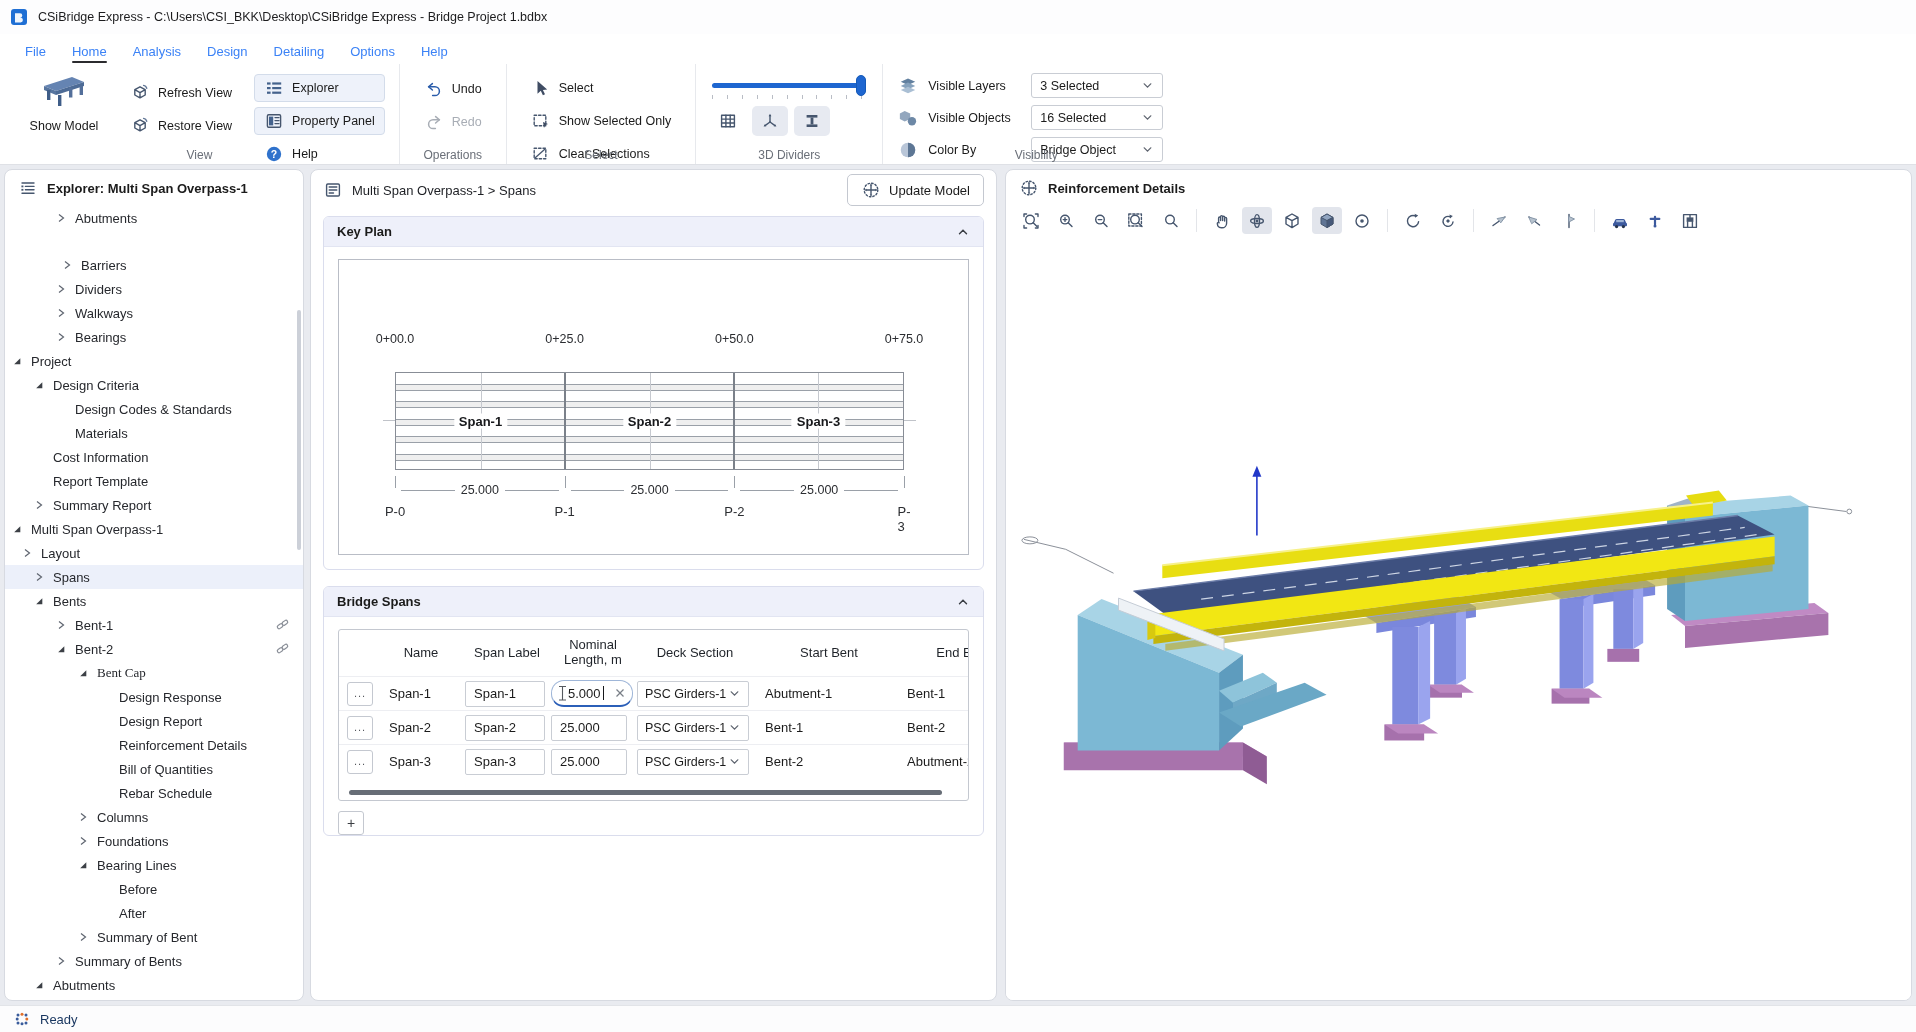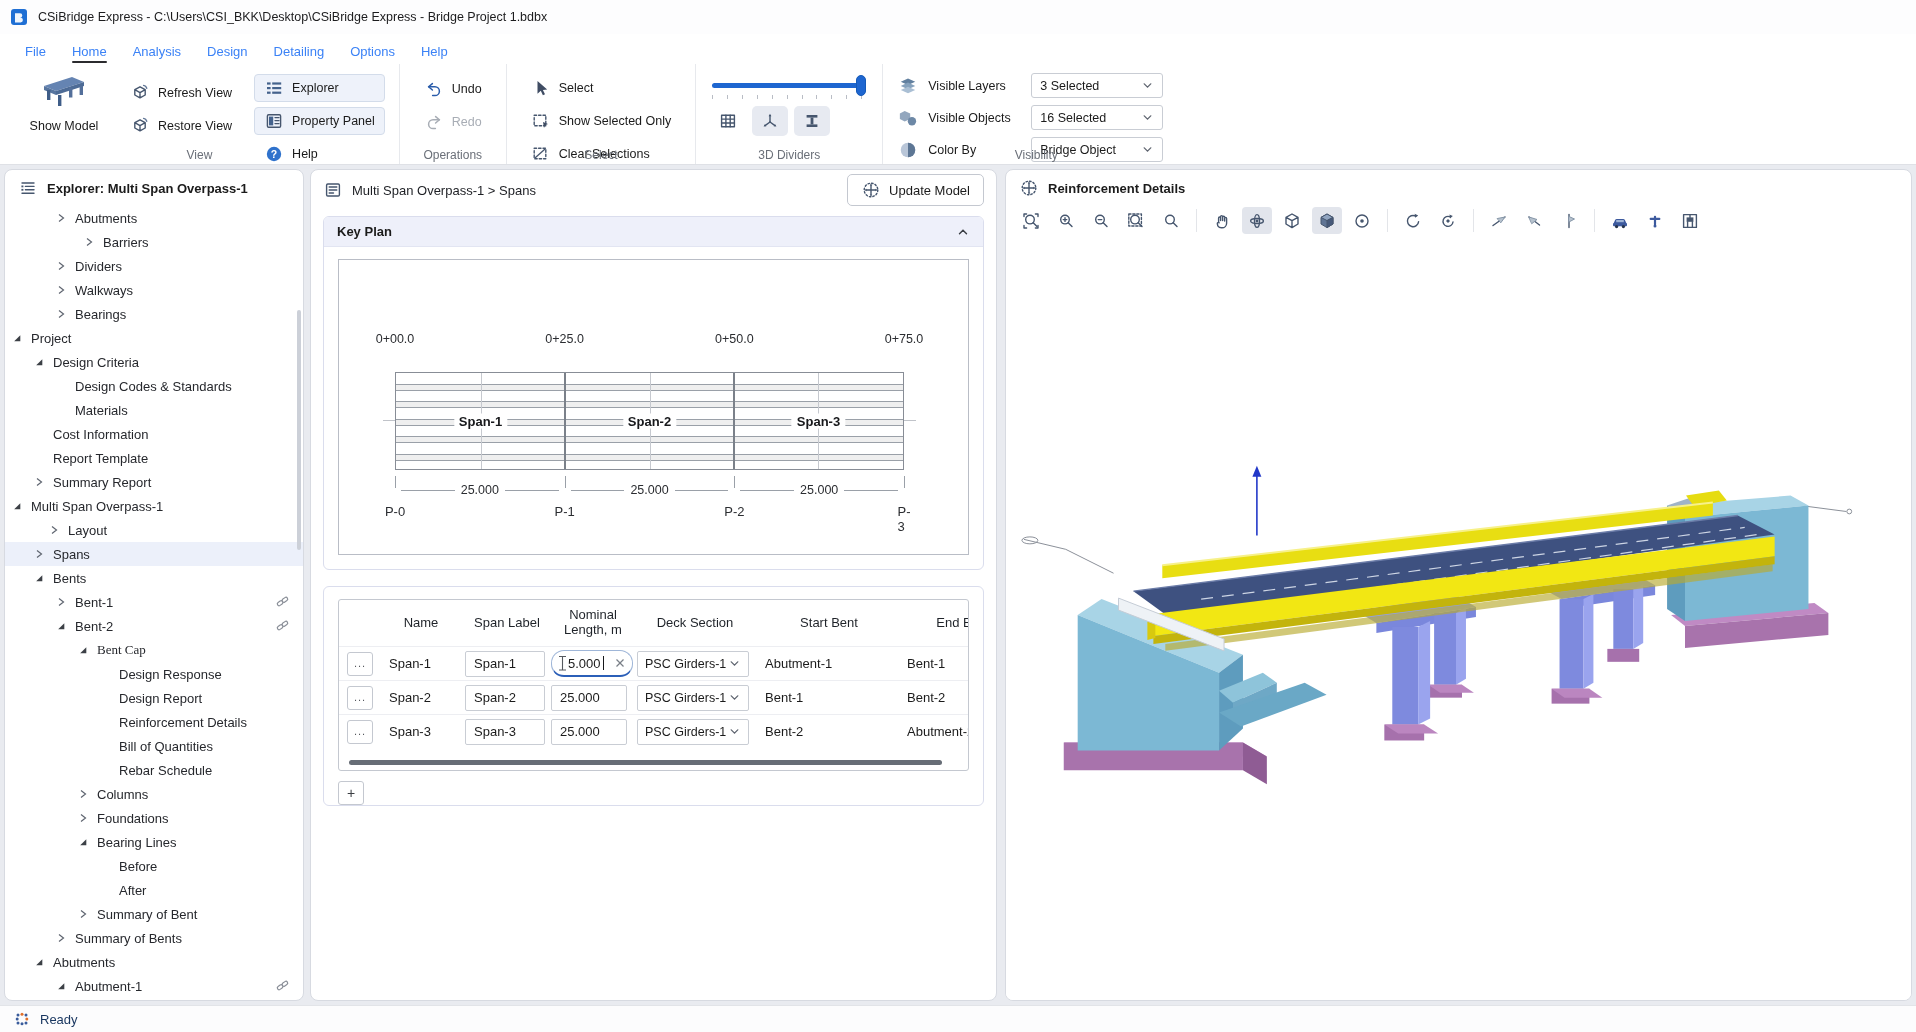--- a/index.html
+++ b/index.html
@@ -422,21 +422,21 @@
     </div>
     <div class="tree" id="tree">
         <div class="tree-row" style="padding-left: 50px;">
           <span class="tree-caret">
             <svg width="12" height="12" viewBox="0 0 12 12">
               <path d="M4,2.5 8.5,6 4,9.5" fill="none" stroke="#5f6570" stroke-width="1.2"></path>
             </svg>
           </span>
           <span>Abutments</span>
         </div>
-        <div class="tree-row" style="padding-left: 78px;">
+        <div class="tree-row" style="padding-left: 56px; margin-top: 23px;">
           <span class="tree-caret">
             <svg width="12" height="12" viewBox="0 0 12 12">
               <path d="M4,2.5 8.5,6 4,9.5" fill="none" stroke="#5f6570" stroke-width="1.2"></path>
             </svg>
           </span>
           <span>Barriers</span>
         </div>
         <div class="tree-row" style="padding-left: 50px;">
           <span class="tree-caret">
             <svg width="12" height="12" viewBox="0 0 12 12">
@@ -502,21 +502,21 @@
           <span>Summary Report</span>
         </div>
         <div class="tree-row" style="padding-left: 6px;">
           <span class="tree-caret">
             <svg width="12" height="12" viewBox="0 0 12 12">
               <polygon points="9.3,3.2 9.3,9.3 3.2,9.3" fill="#3c4046"></polygon>
             </svg>
           </span>
           <span>Multi Span Overpass-1</span>
         </div>
-        <div class="tree-row" style="padding-left: 16px; margin-left: 27px;">
+        <div class="tree-row" style="padding-left: 16px;">
           <span class="tree-caret">
             <svg width="12" height="12" viewBox="0 0 12 12">
               <path d="M4,2.5 8.5,6 4,9.5" fill="none" stroke="#5f6570" stroke-width="1.2"></path>
             </svg>
           </span>
           <span>Layout</span>
         </div>
         <div class="tree-row selected" style="padding-left: 28px;">
           <span class="tree-caret">
             <svg width="12" height="12" viewBox="0 0 12 12">
@@ -744,20 +744,28 @@
             </div>
             <span class="kp-pierlabel" style="left: 0%;">P-0</span>
             <span class="kp-pierlabel" style="left: 33.333%;">P-1</span>
             <span class="kp-pierlabel" style="left: 66.667%;">P-2</span>
             <span class="kp-pierlabel" style="left: 100%;">P-3</span>
           </div>
       </div>
     </div>
 
     <div class="section">
+      <div class="section-header">
+        <span>Bridge Spans</span>
+        <span>
+            <svg width="14" height="14" viewBox="0 0 14 14" fill="none" stroke="#3c4046" stroke-width="1.4" stroke-linecap="round">
+              <path d="M3.5,8.8 7,5.2 10.5,8.8"></path>
+            </svg>
+          </span>
+      </div>
       <div class="bs-wrap">
         <div class="bs-table" id="bs-table">
             <div class="bs-header">
               <div class="bs-hcell" style="width: 40px;"></div>
               <div class="bs-hcell" style="width: 84px; white-space: nowrap;">Name</div>
               <div class="bs-hcell" style="width: 88px; white-space: nowrap;">Span Label</div>
               <div class="bs-hcell" style="width: 84px; white-space: normal;">Nominal Length, m</div>
               <div class="bs-hcell" style="width: 120px; white-space: nowrap;">Deck Section</div>
               <div class="bs-hcell" style="width: 148px; white-space: nowrap;">Start Bent</div>
               <div class="bs-hcell" style="width: 120px; white-space: nowrap;">End Bent</div>

